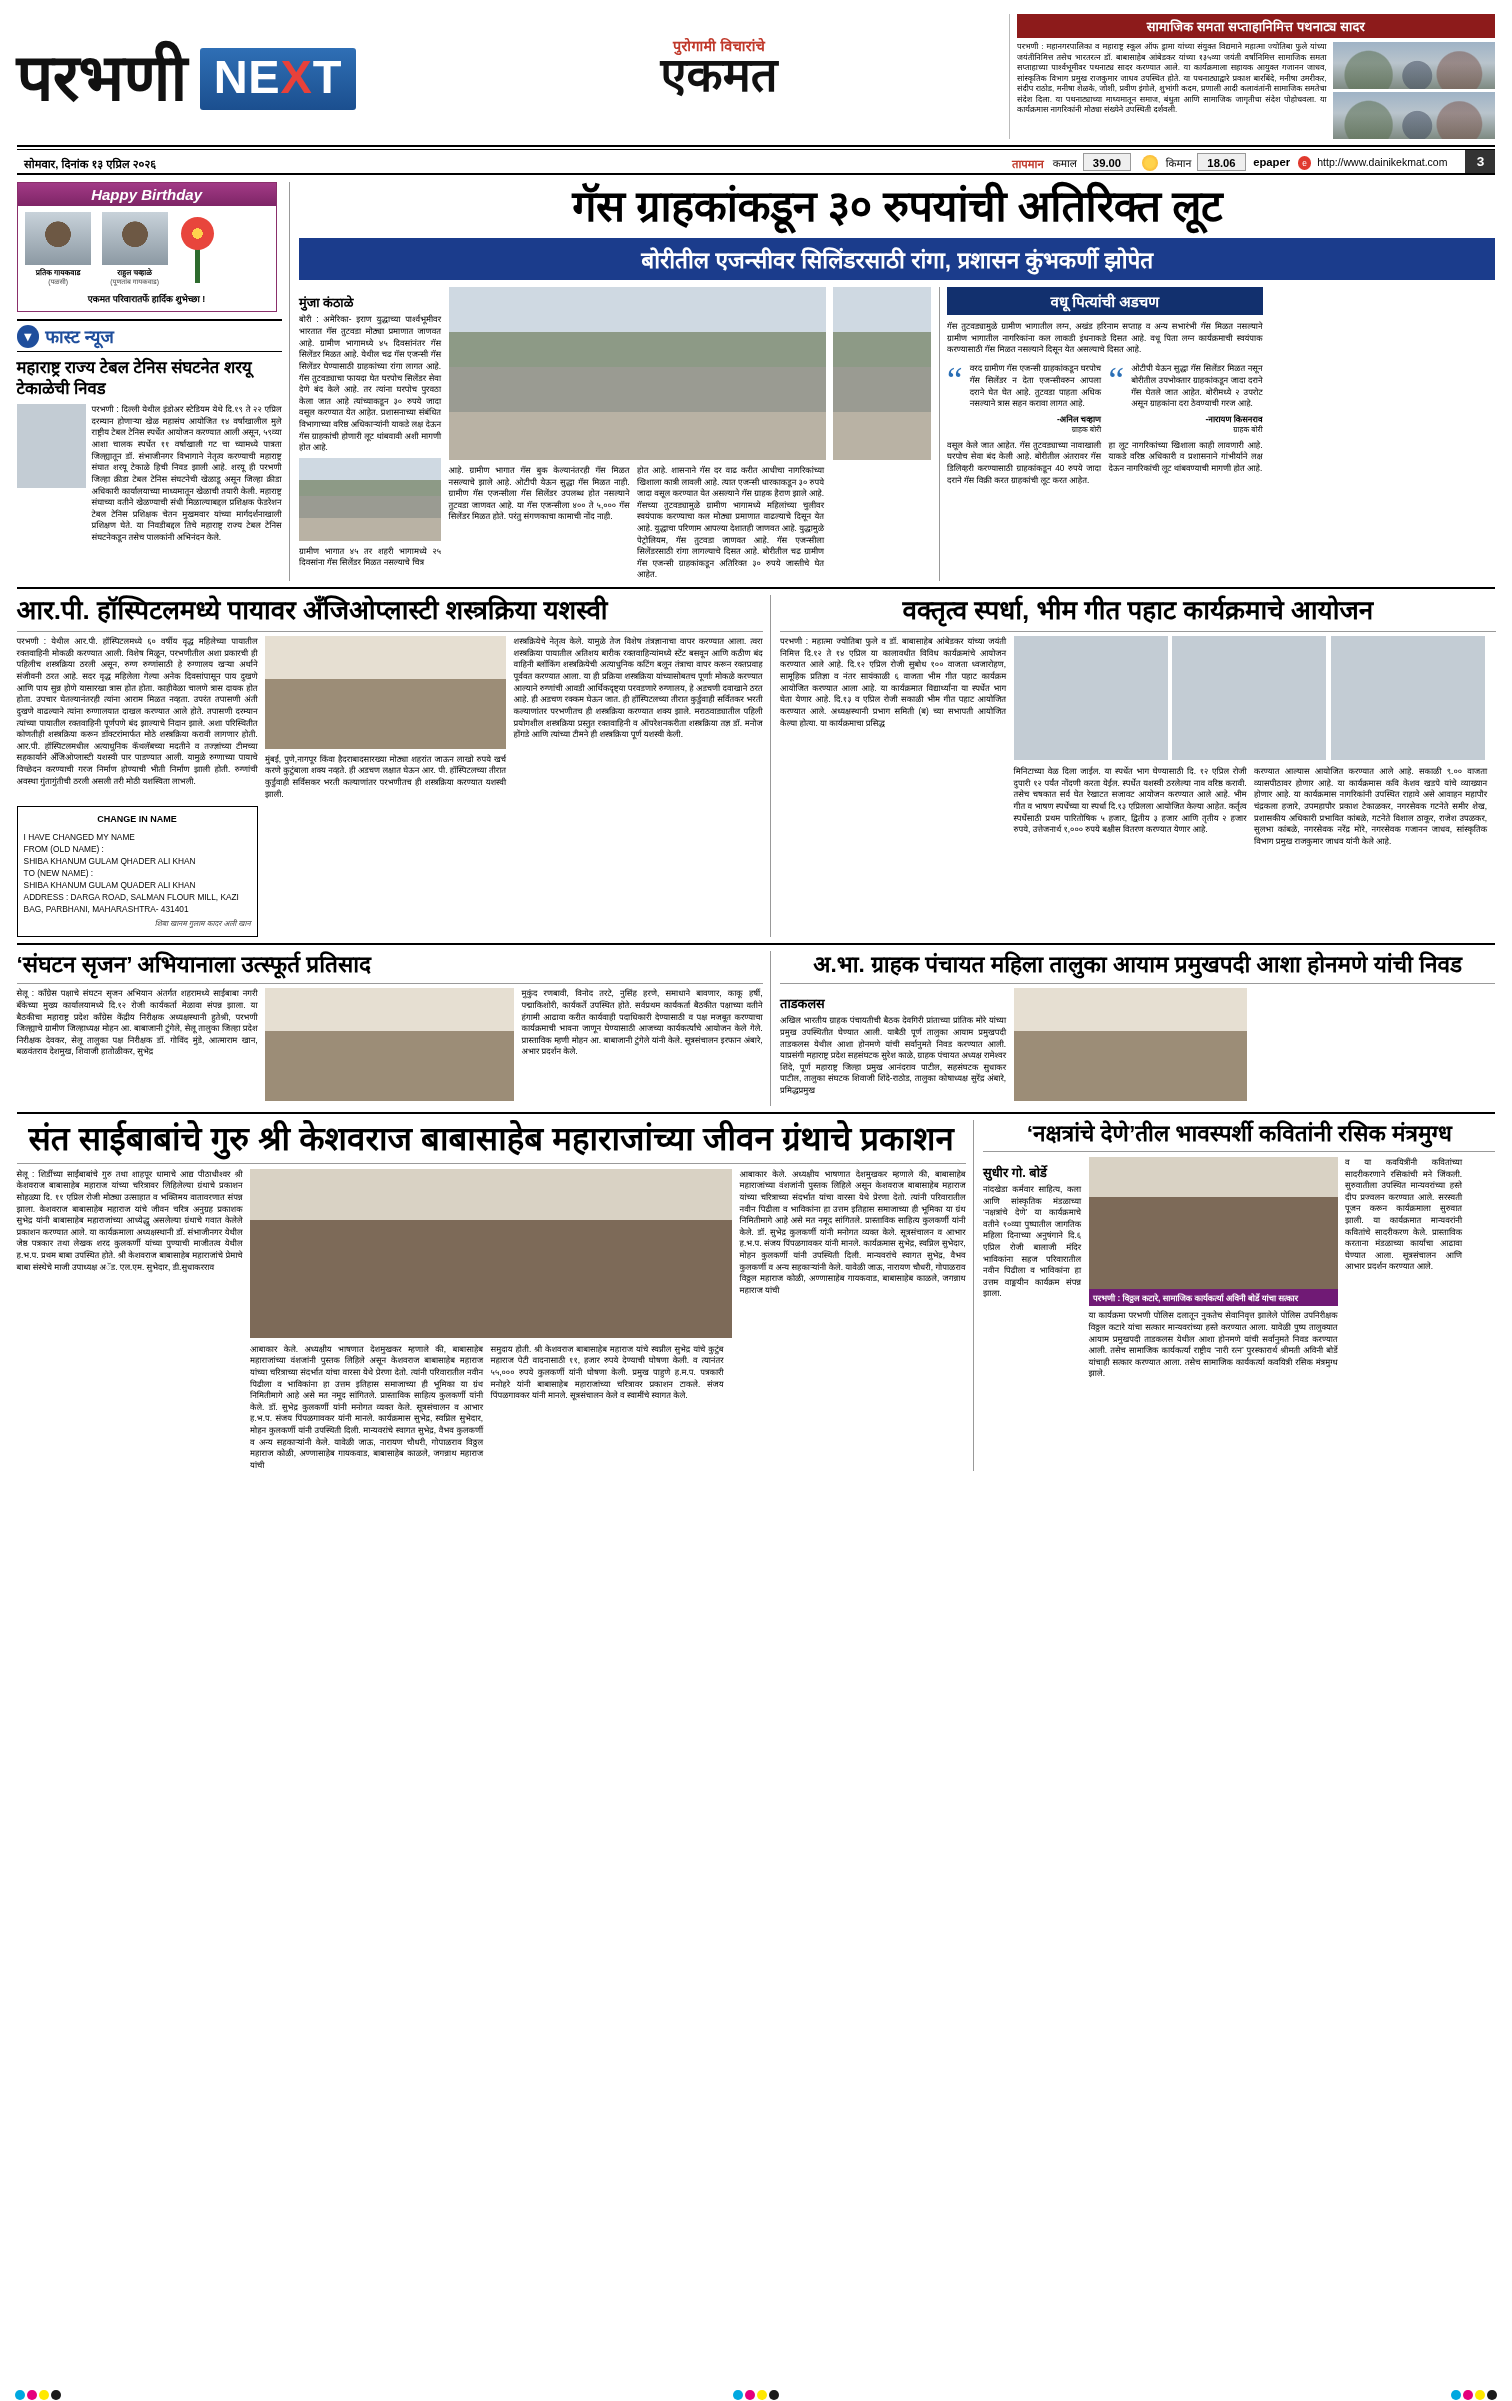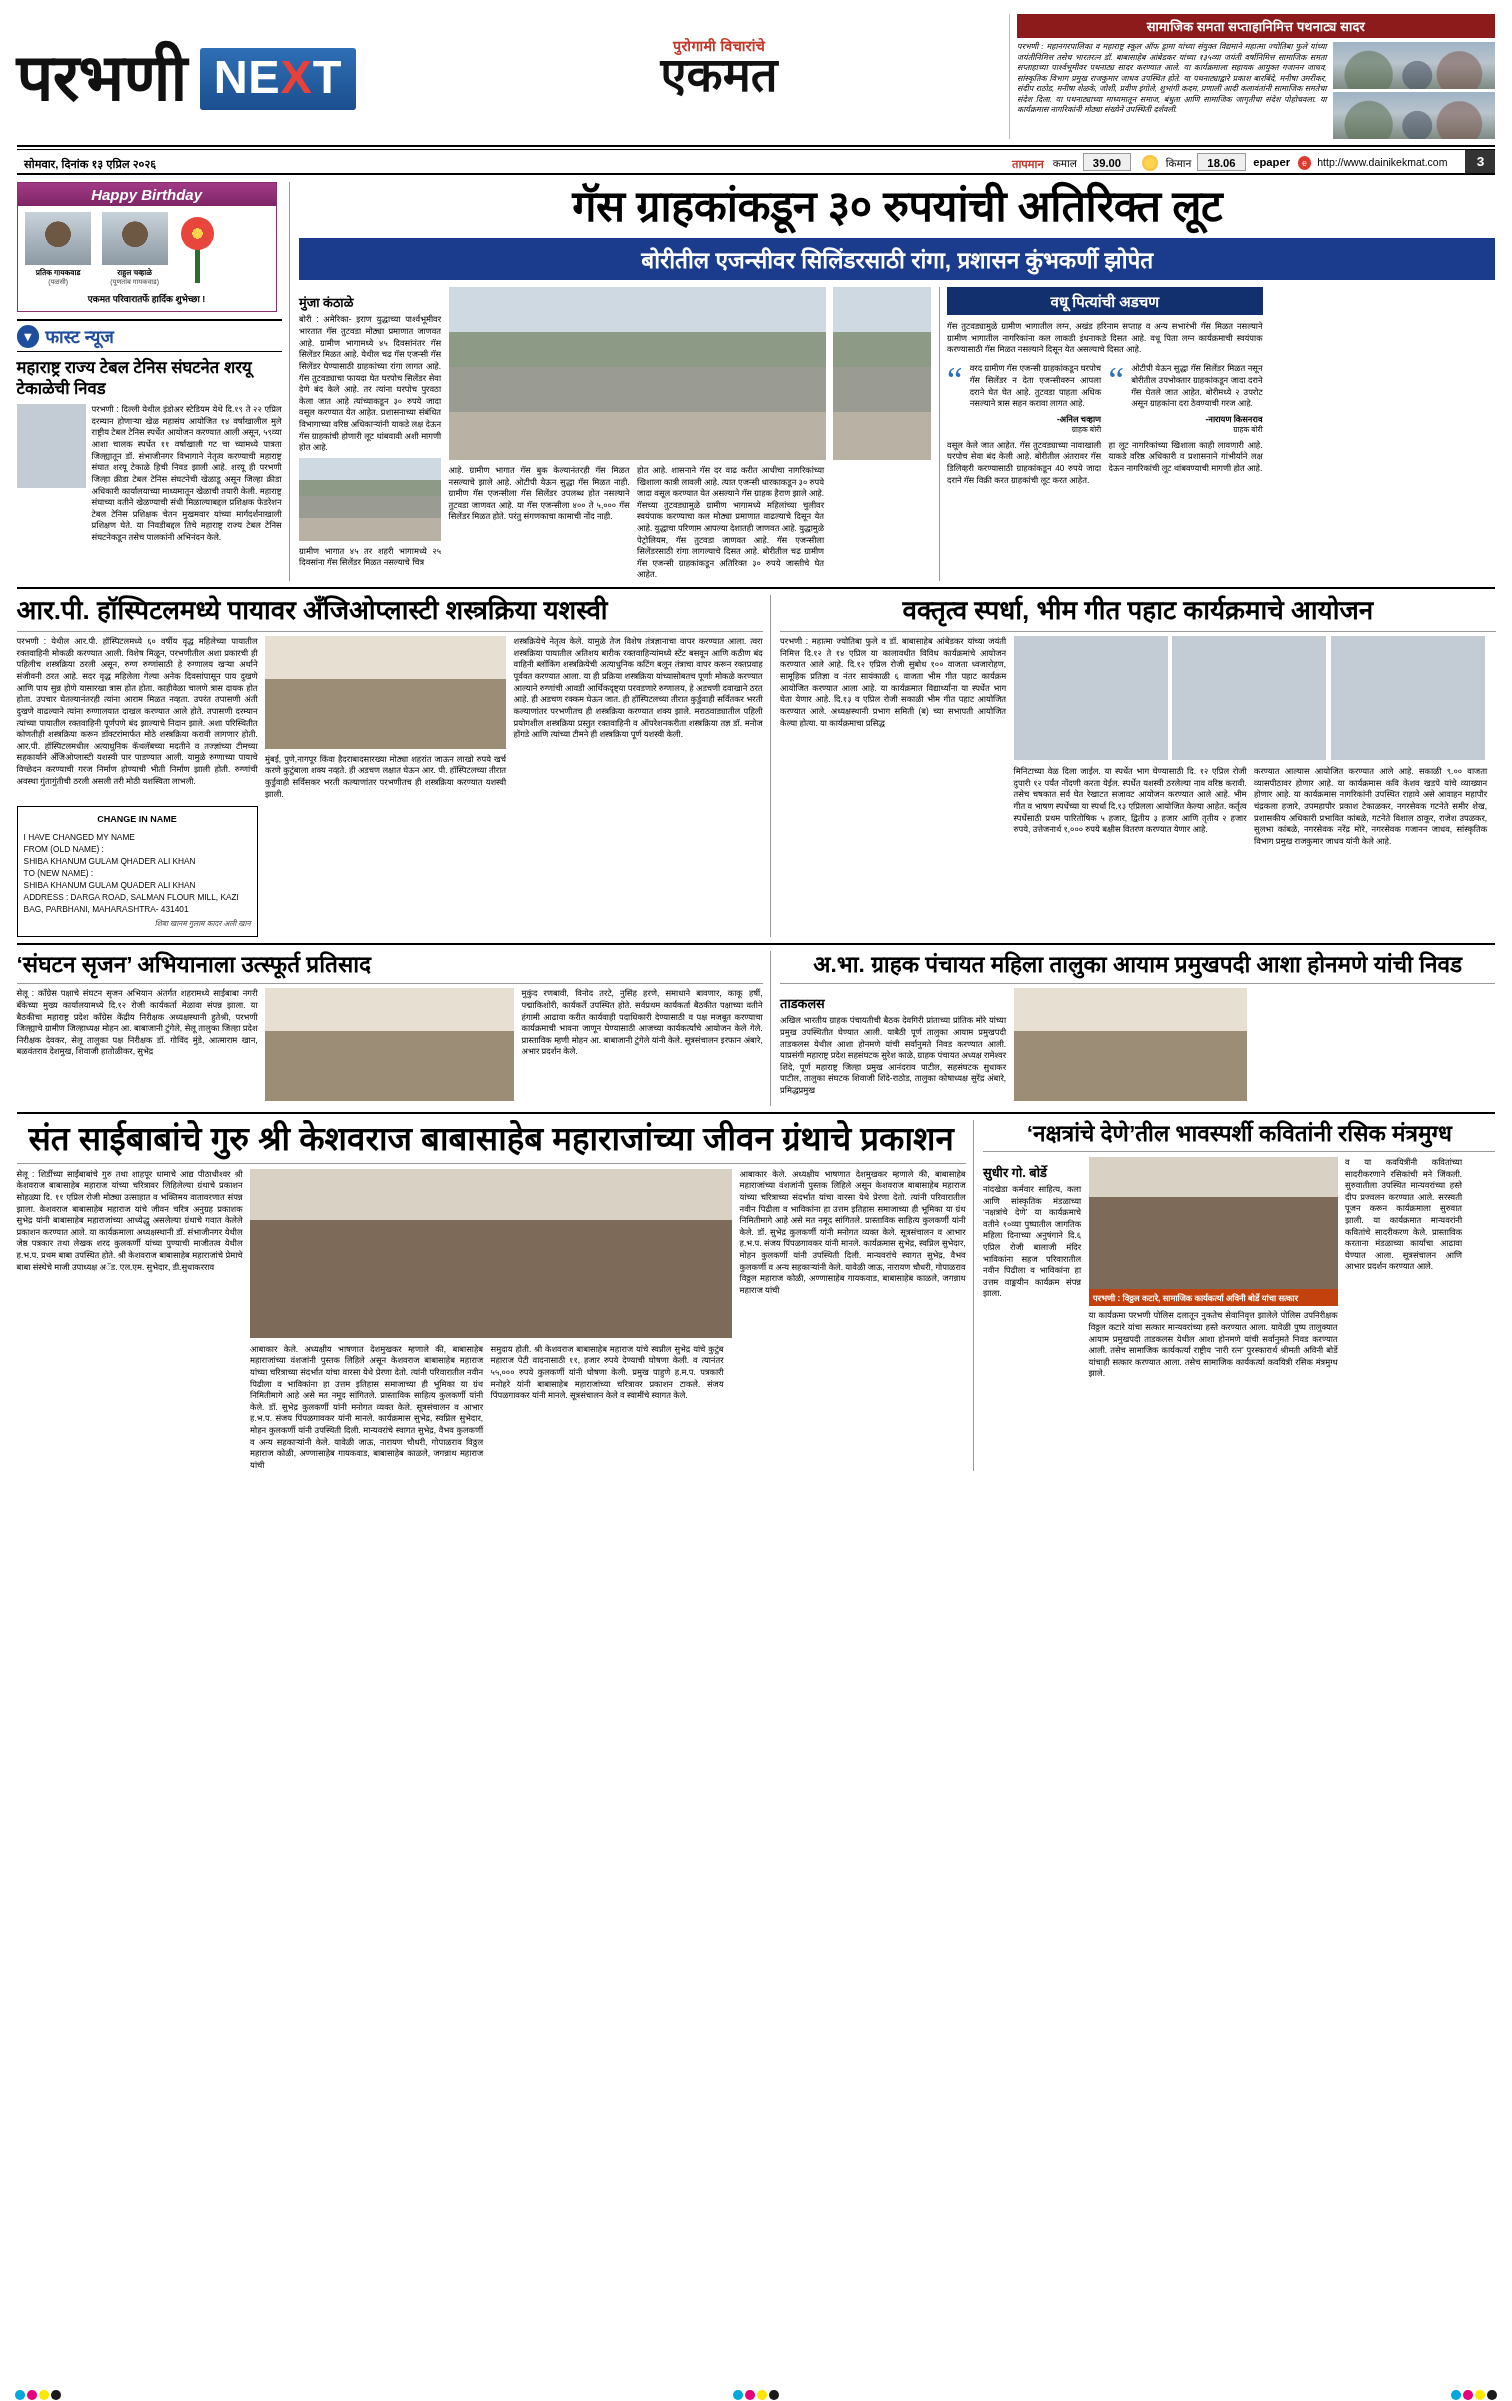--- a/index.html
+++ b/index.html
@@ -71,21 +71,21 @@
   }
   .mr-head {
     background:#8d1b1b;
     color:#fff;
     font-size: 12.8px;
     font-weight:bold;
     text-align:center;
     padding: 3px 4.5px;
     letter-spacing: 0.2px;
   }
-  .mr-body { display:flex; gap:6px; margin-top:4.5px;font-style:italic; }
+  .mr-body { display:flex; gap:6px; margin-top:4.5px; }
   .mr-text { font-size: 8px; line-height: 1.32; text-align: justify; flex:1; }
   .mr-photos { display:flex; flex-direction:column; gap:3px; width: 162px;}
   .ph { background:#cfd6dc; position:relative; overflow:hidden; }
   .ph::after{
     content:"";
     position:absolute; inset:0;
     background:
       radial-gradient(circle at 22% 70%, rgba(90,110,80,.55) 0 18%, transparent 19%),
       radial-gradient(circle at 52% 72%, rgba(60,70,90,.5) 0 16%, transparent 17%),
       radial-gradient(circle at 78% 68%, rgba(120,80,70,.5) 0 17%, transparent 18%),
@@ -221,21 +221,21 @@
   .photo.hall::after{
     content:""; position:absolute; inset:0;
     background:
       linear-gradient(180deg,#e6dfd2 0 38%, #9c8d77 38% 100%),
       radial-gradient(circle at 14% 70%, rgba(250,250,250,.85) 0 9%, transparent 10%),
       radial-gradient(circle at 34% 68%, rgba(250,250,250,.85) 0 9%, transparent 10%),
       radial-gradient(circle at 56% 70%, rgba(250,250,250,.85) 0 9%, transparent 10%),
       radial-gradient(circle at 78% 68%, rgba(250,250,250,.85) 0 9%, transparent 10%);
   }
   .caption-dark {
-    background:#c2410c; color:#fff; font-size: 8.3px; padding: 3px 4.5px; font-weight:bold;
+    background:#701a75; color:#fff; font-size: 8.3px; padding: 3px 4.5px; font-weight:bold;
   }
   .qhead {
     background:#12306e; color:#fff; text-align:center; font-weight:bold;
     font-size: 15px; padding: 3.8px;
   }
   .quote { position:relative; padding-left: 22.6px; font-size: 8.3px; line-height:1.4; text-align:justify;}
   .quote::before{
     content:"\201C"; position:absolute; left:0; top:-7.5px;
     font-size: 35px; color:#2b6fb5; font-family:"Liberation Serif",serif;
   }

